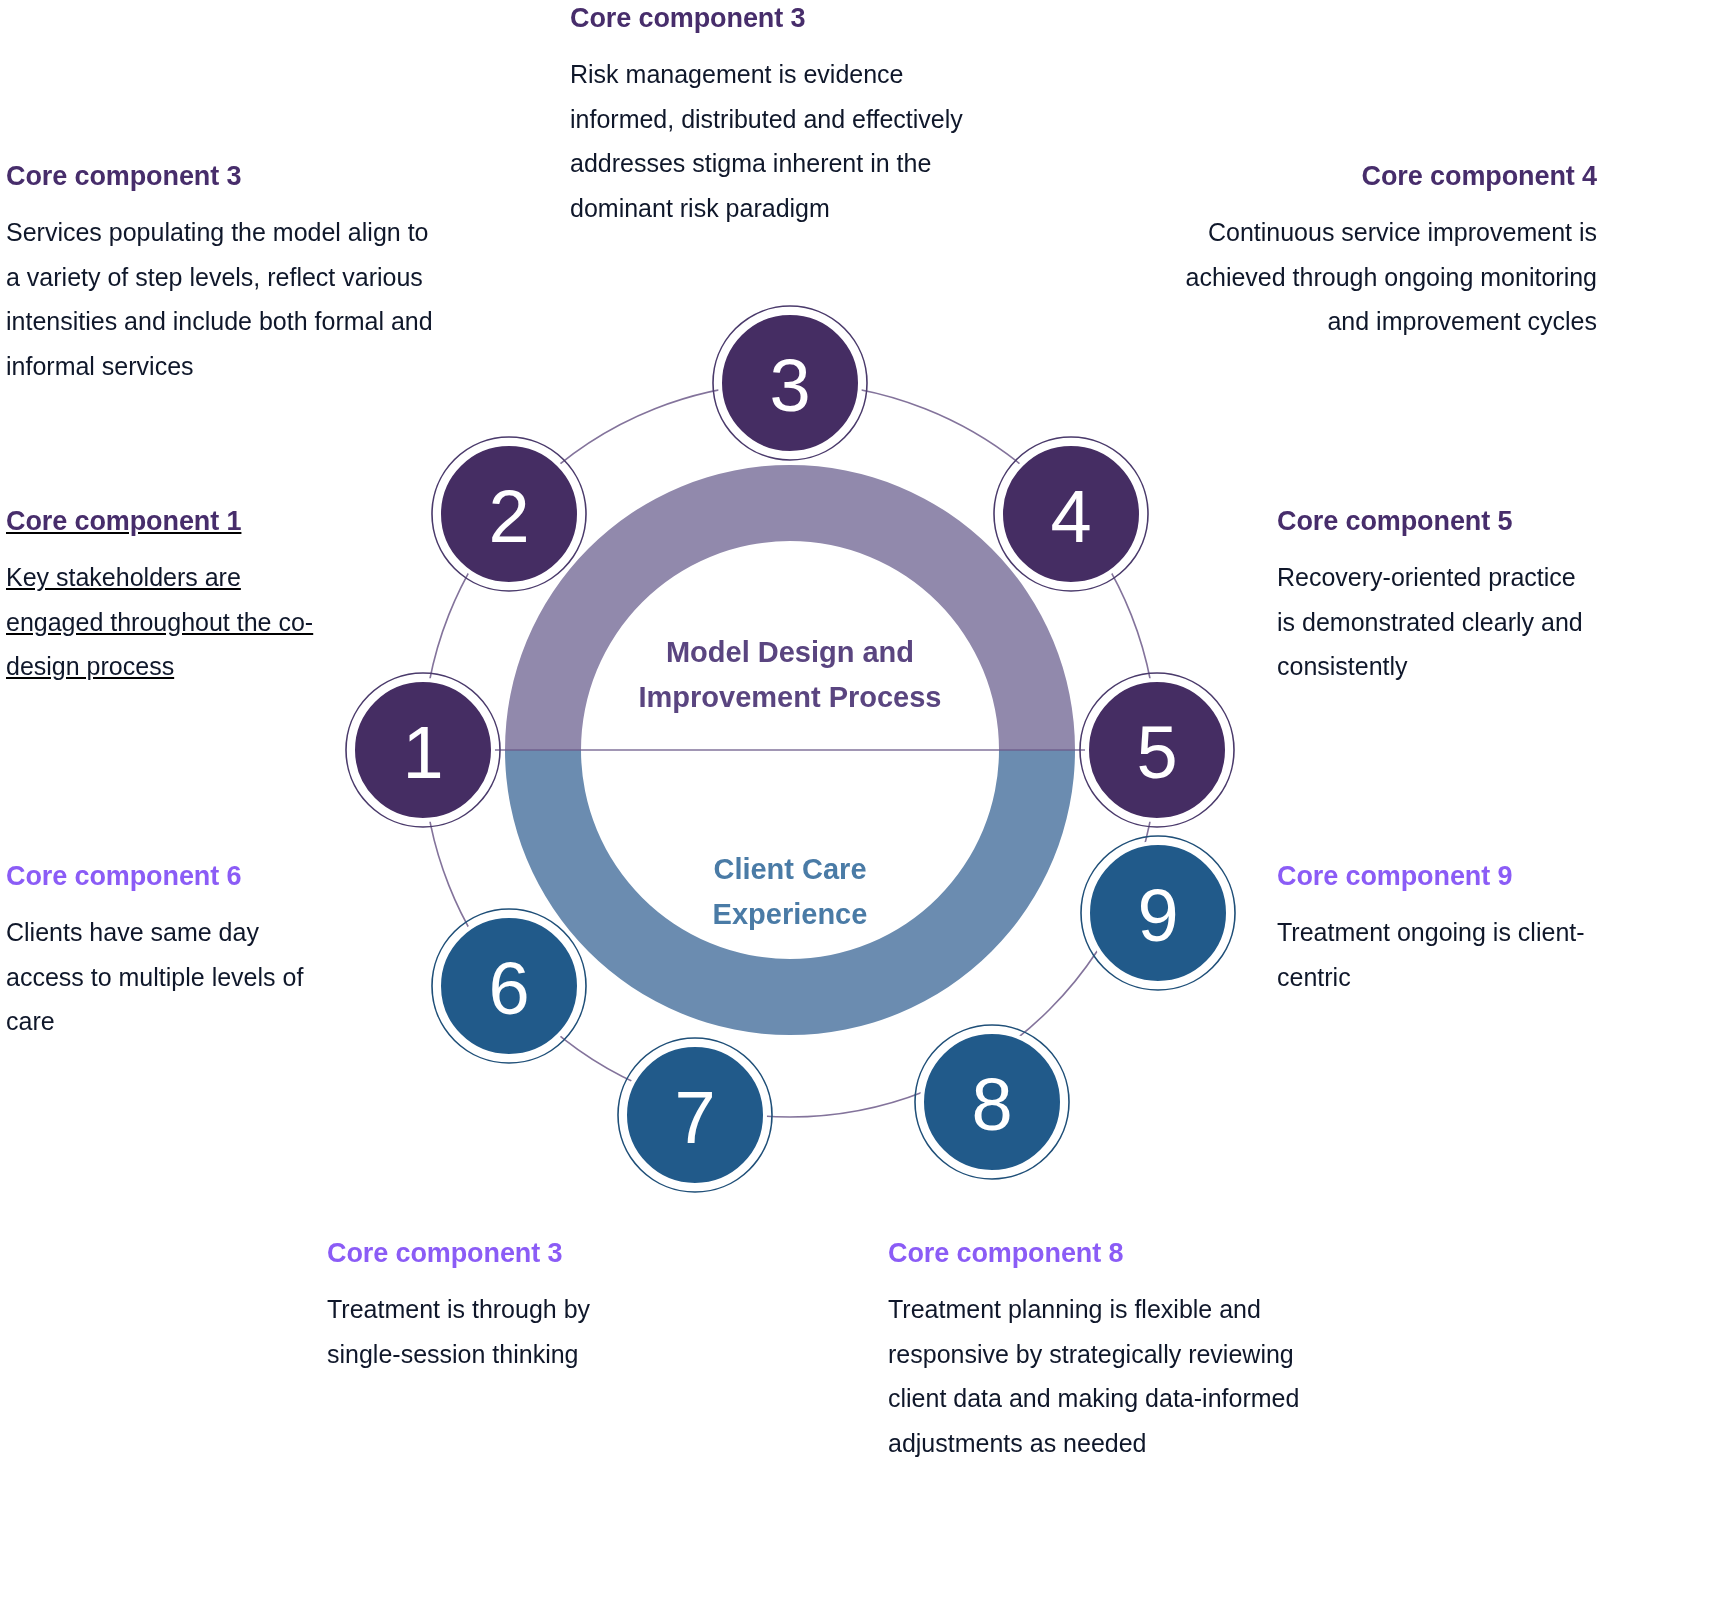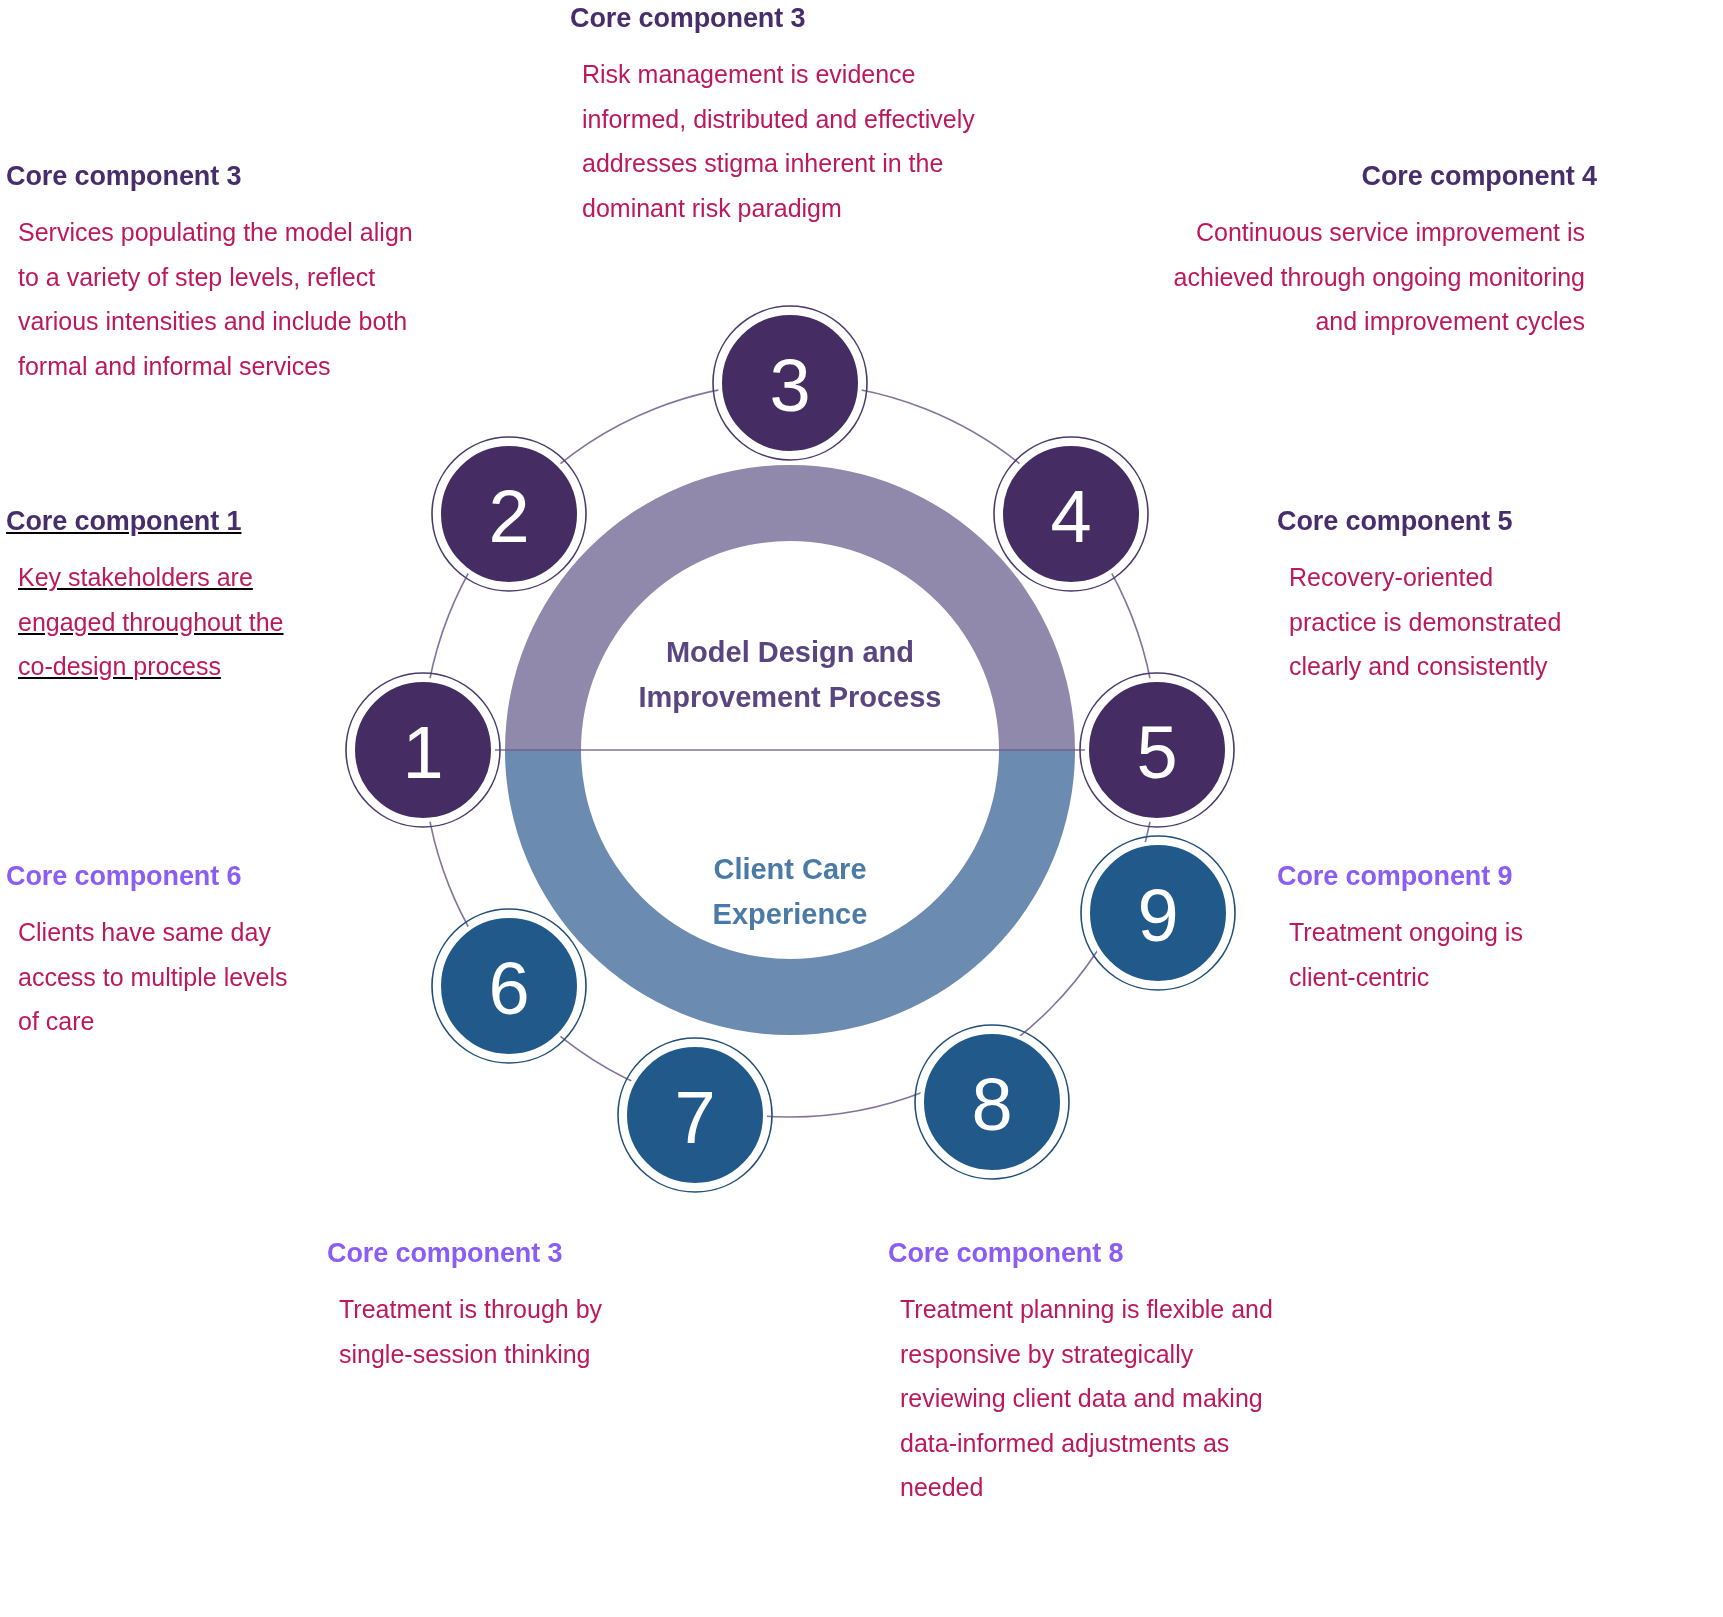--- a/index.html
+++ b/index.html
@@ -32,22 +32,22 @@
     font-weight: 700;
     letter-spacing: -0.1px;
     margin: 0 0 18px 0;
     line-height: 1.2;
   }
   .cc-title.purple { color: #472d6b; }
   .cc-title.blue   { color: #8b5cf6; }
   .cc-body {
     font-size: 25px;
     line-height: 1.78;
-    color: #be185d;
-    margin: 12px;
+    color: #0f172a;
+    margin: 0;
     font-weight: 400;
   }
 
   
   #wheel {
     position: absolute;
     left: 330px;
     top: 290px;
     width: 920px;
     height: 920px;

